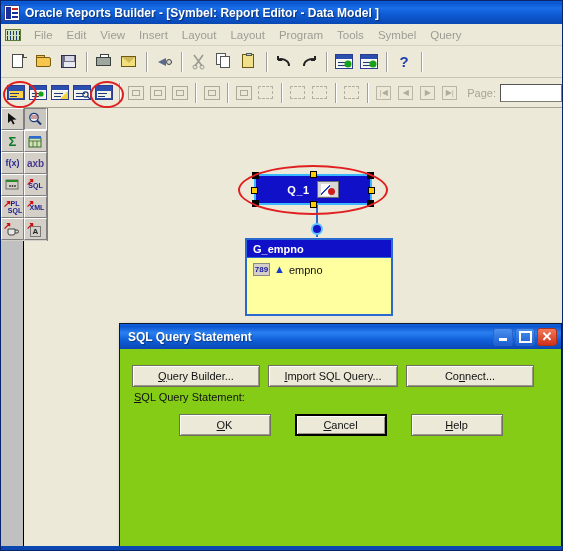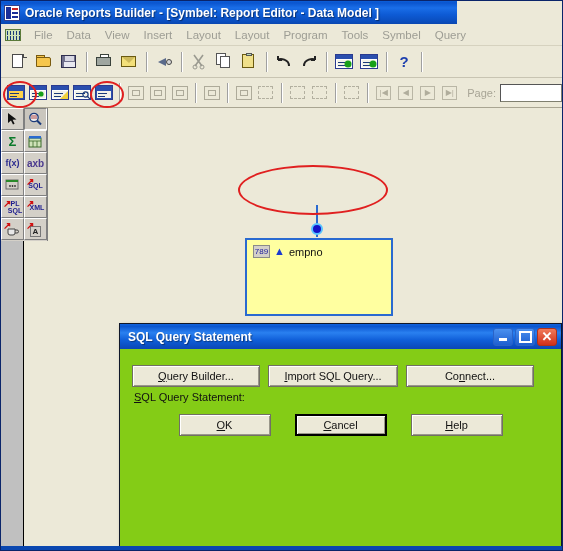--- a/index.html
+++ b/index.html
@@ -14,21 +14,21 @@
   #app {
     position: relative;
     width: 563px; height: 551px;
     background: #ece9d8;
     border: 1px solid #0a246a;
     overflow: hidden;
   }
 
   
   .titlebar {
-    position: absolute; left: 0; top: 0; width: 456px; height: 23px;
+    position: absolute; left: 0; top: 0; width: 561px; height: 23px;
     background: linear-gradient(to bottom,#0b5ed9 0%,#0a55cf 8%,#1a6ee8 30%,#0d5ad4 60%,#0a4dbd 90%,#0a47b0 100%);
     display: flex; align-items: center; padding-left: 3px;
   }
   .title-ico {
     width: 16px; height: 16px; margin-right: 5px; position: relative;
     background: #fff; border: 1px solid #33408a; flex: none;
   }
   .title-ico i {
     position: absolute; display: block; background: #2a3a8c;
   }
@@ -186,21 +186,21 @@
     position:absolute; left:244px; top:237px; width:148px; height:78px;
     background:#ffffa0; border:2px solid #2a6ad0;
   }
   .gnode .ghdr {
     height:18px; background:#1010c8; color:#fff; font-weight:bold; font-size:11px;
     display:flex; align-items:center; padding-left:6px; border-bottom:1px solid #2a6ad0;
   }
   .gnode .grow { display:flex; align-items:center; padding:5px 0 0 6px; gap:4px;}
   .numico {
     width:17px;height:13px;background:#d4d0c8;border:1px solid #8a8a8a;
-    color:#1a1a9a; font-size:8px; font-weight:normal; display:flex;
+    color:#1a1a9a; font-size:8px; font-weight:bold; display:flex;
     align-items:center; justify-content:center; line-height:1;
   }
   .uparw { color:#1a3ad0; font-size:11px; line-height:1;}
   .gnode .gfield { color:#111; font-size:11px; }
 
   
   .dialog {
     position:absolute; left:118px; top:322px; width:443px; height:252px;
     background:#84cc16; border:1px solid #0f172a;
     box-shadow: 2px 2px 4px rgba(0,0,0,.35);
@@ -274,21 +274,21 @@
         <i class="b4"></i>
     </div>
     <div class="txt">Oracle Reports Builder  - [Symbel: Report Editor  - Data Model ]</div>
   </div>
 
   <div class="menubar">
     <div class="menu-ico">
         <span class="pl"></span>
       </div>
     <div class="menu-item">File</div>
-    <div class="menu-item">Data</div>
+    <div class="menu-item">Edit</div>
     <div class="menu-item">View</div>
     <div class="menu-item">Insert</div>
     <div class="menu-item">Layout</div>
     <div class="menu-item">Layout</div>
     <div class="menu-item">Program</div>
     <div class="menu-item">Tools</div>
     <div class="menu-item">Symbel</div>
     <div class="menu-item">Query</div>
   </div>
 
@@ -572,22 +572,35 @@
       <span style="border:1px solid #777;padding:0 2px;font-size:8px;color:#222;margin-top:4px;">A</span>
     </div>
   </div>
   <div class="sidebar-rest"></div>
 
   <div class="canvas">
 
     <div class="connector" style="left:268px; top:97px; height:32px;"></div>
     <div class="conn-dot" style="left:263px; top:115px;"></div>
 
+    <div class="qnode" style="left:206px; top:66px;">
+      <span class="lbl">Q_1</span>
+      <span class="sqlbadge"></span>
+      <i class="handle" style="left:-4px; top:-4px;"></i>
+      <i class="handle y" style="left:54px; top:-5px;"></i>
+      <i class="handle" style="right:-4px; top:-4px;"></i>
+      <i class="handle y" style="left:-5px; top:11px;"></i>
+      <i class="handle y" style="right:-5px; top:11px;"></i>
+      <i class="handle" style="left:-4px; bottom:-4px;"></i>
+      <i class="handle y" style="left:54px; bottom:-5px;"></i>
+      <i class="handle" style="right:-4px; bottom:-4px;"></i>
+    </div>
 
     <div class="gnode" style="left:197px; top:130px;">
+      <div class="ghdr">G_empno</div>
       <div class="grow">
         <span class="numico">789</span>
         <span class="uparw">▲</span>
         <span class="gfield">empno</span>
       </div>
     </div>
 
     <div class="ellipse" style="left:190px; top:57px; width:150px; height:50px;"></div>
   </div>
 

